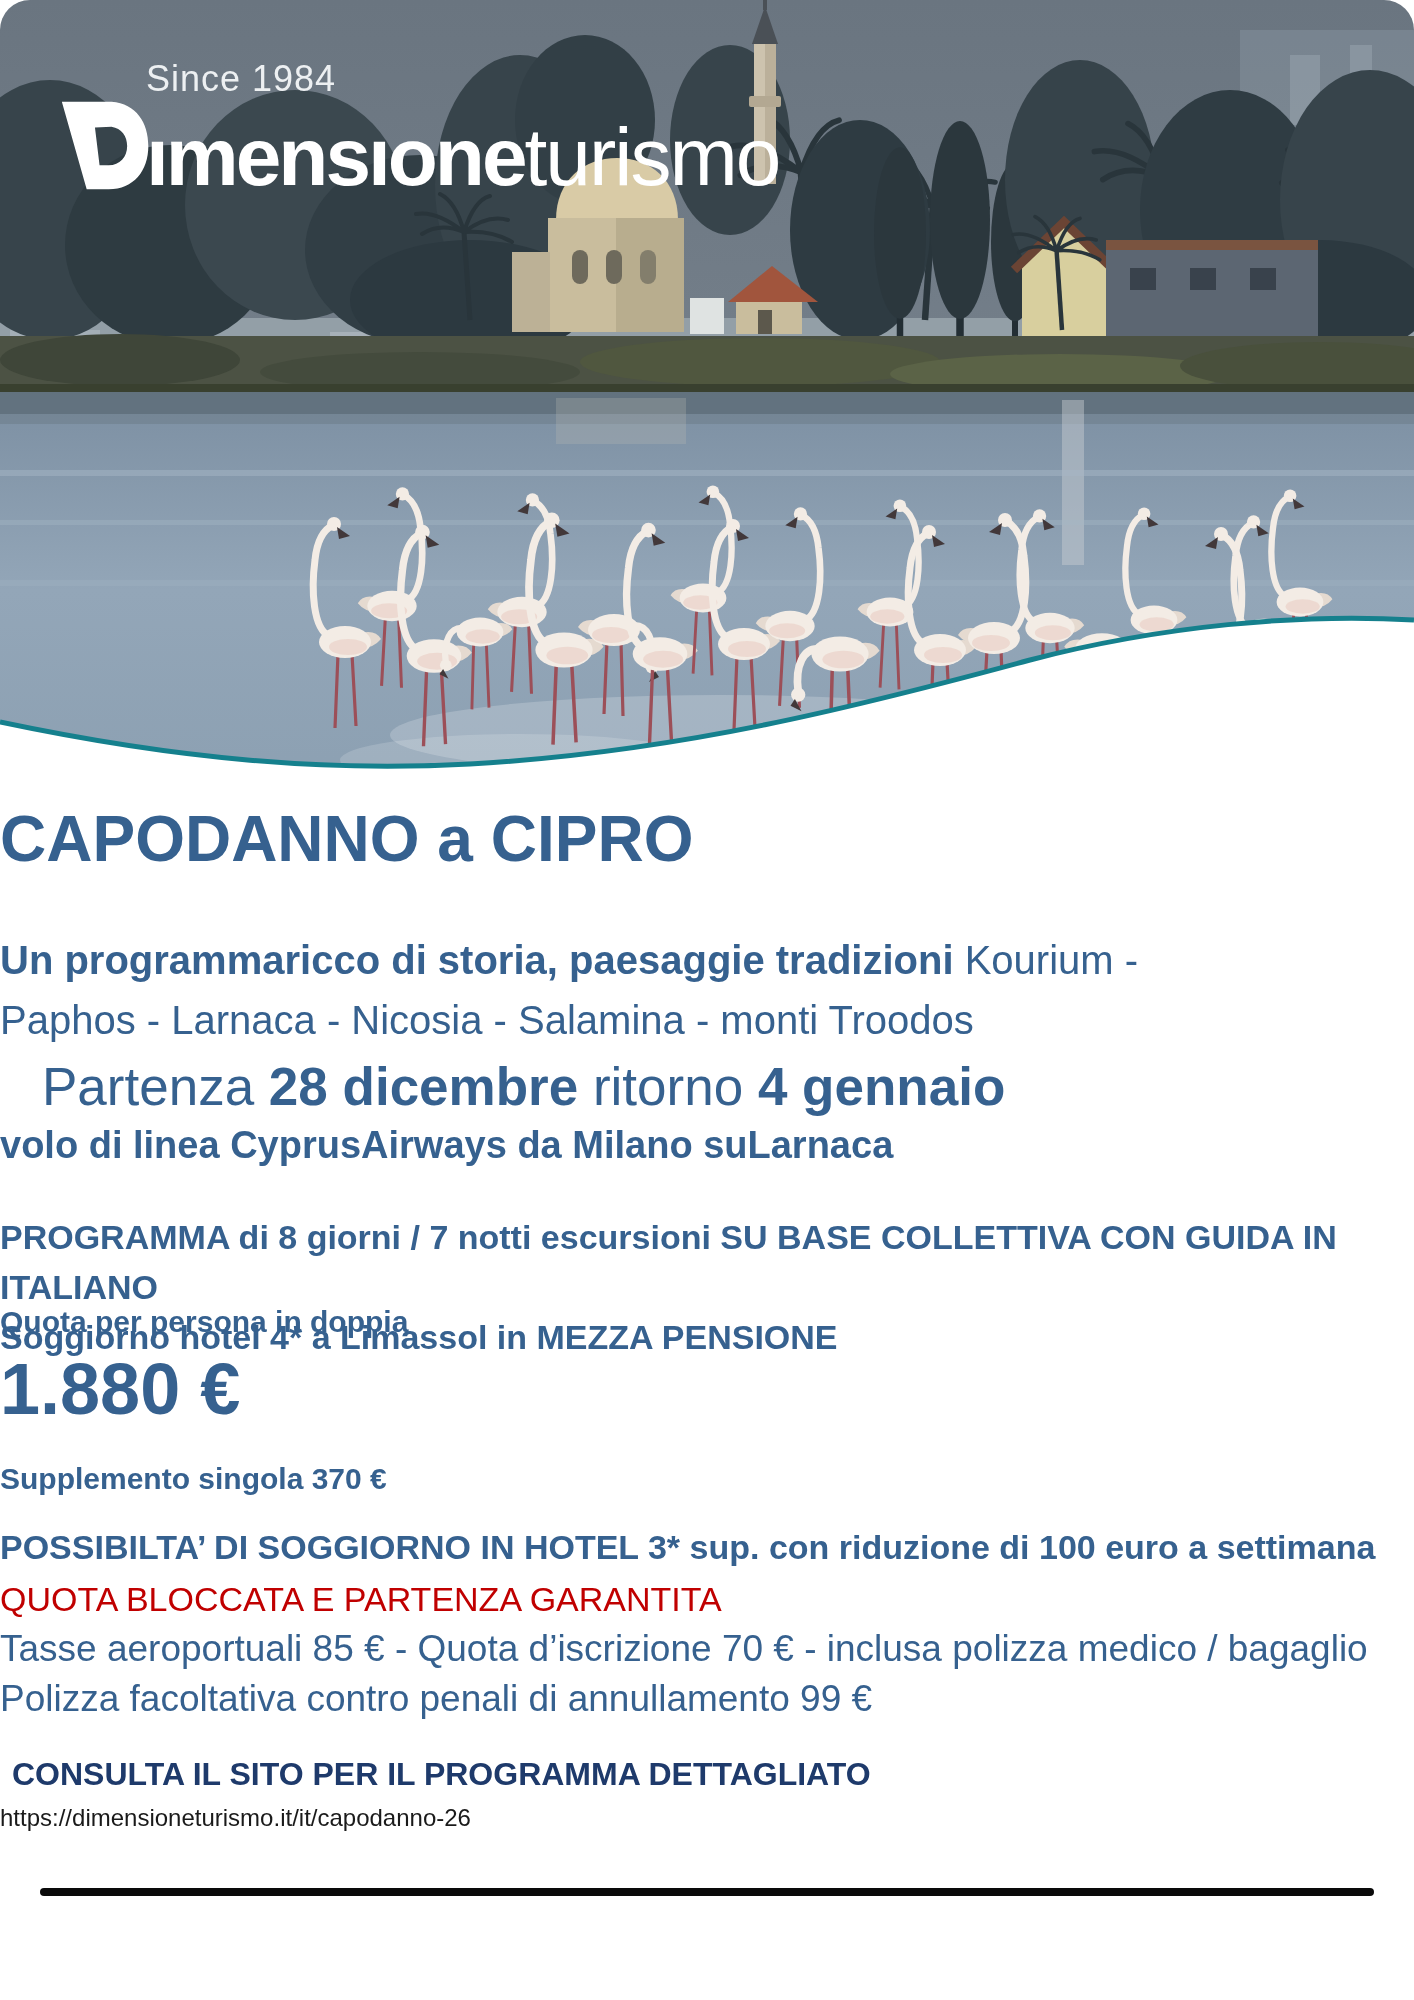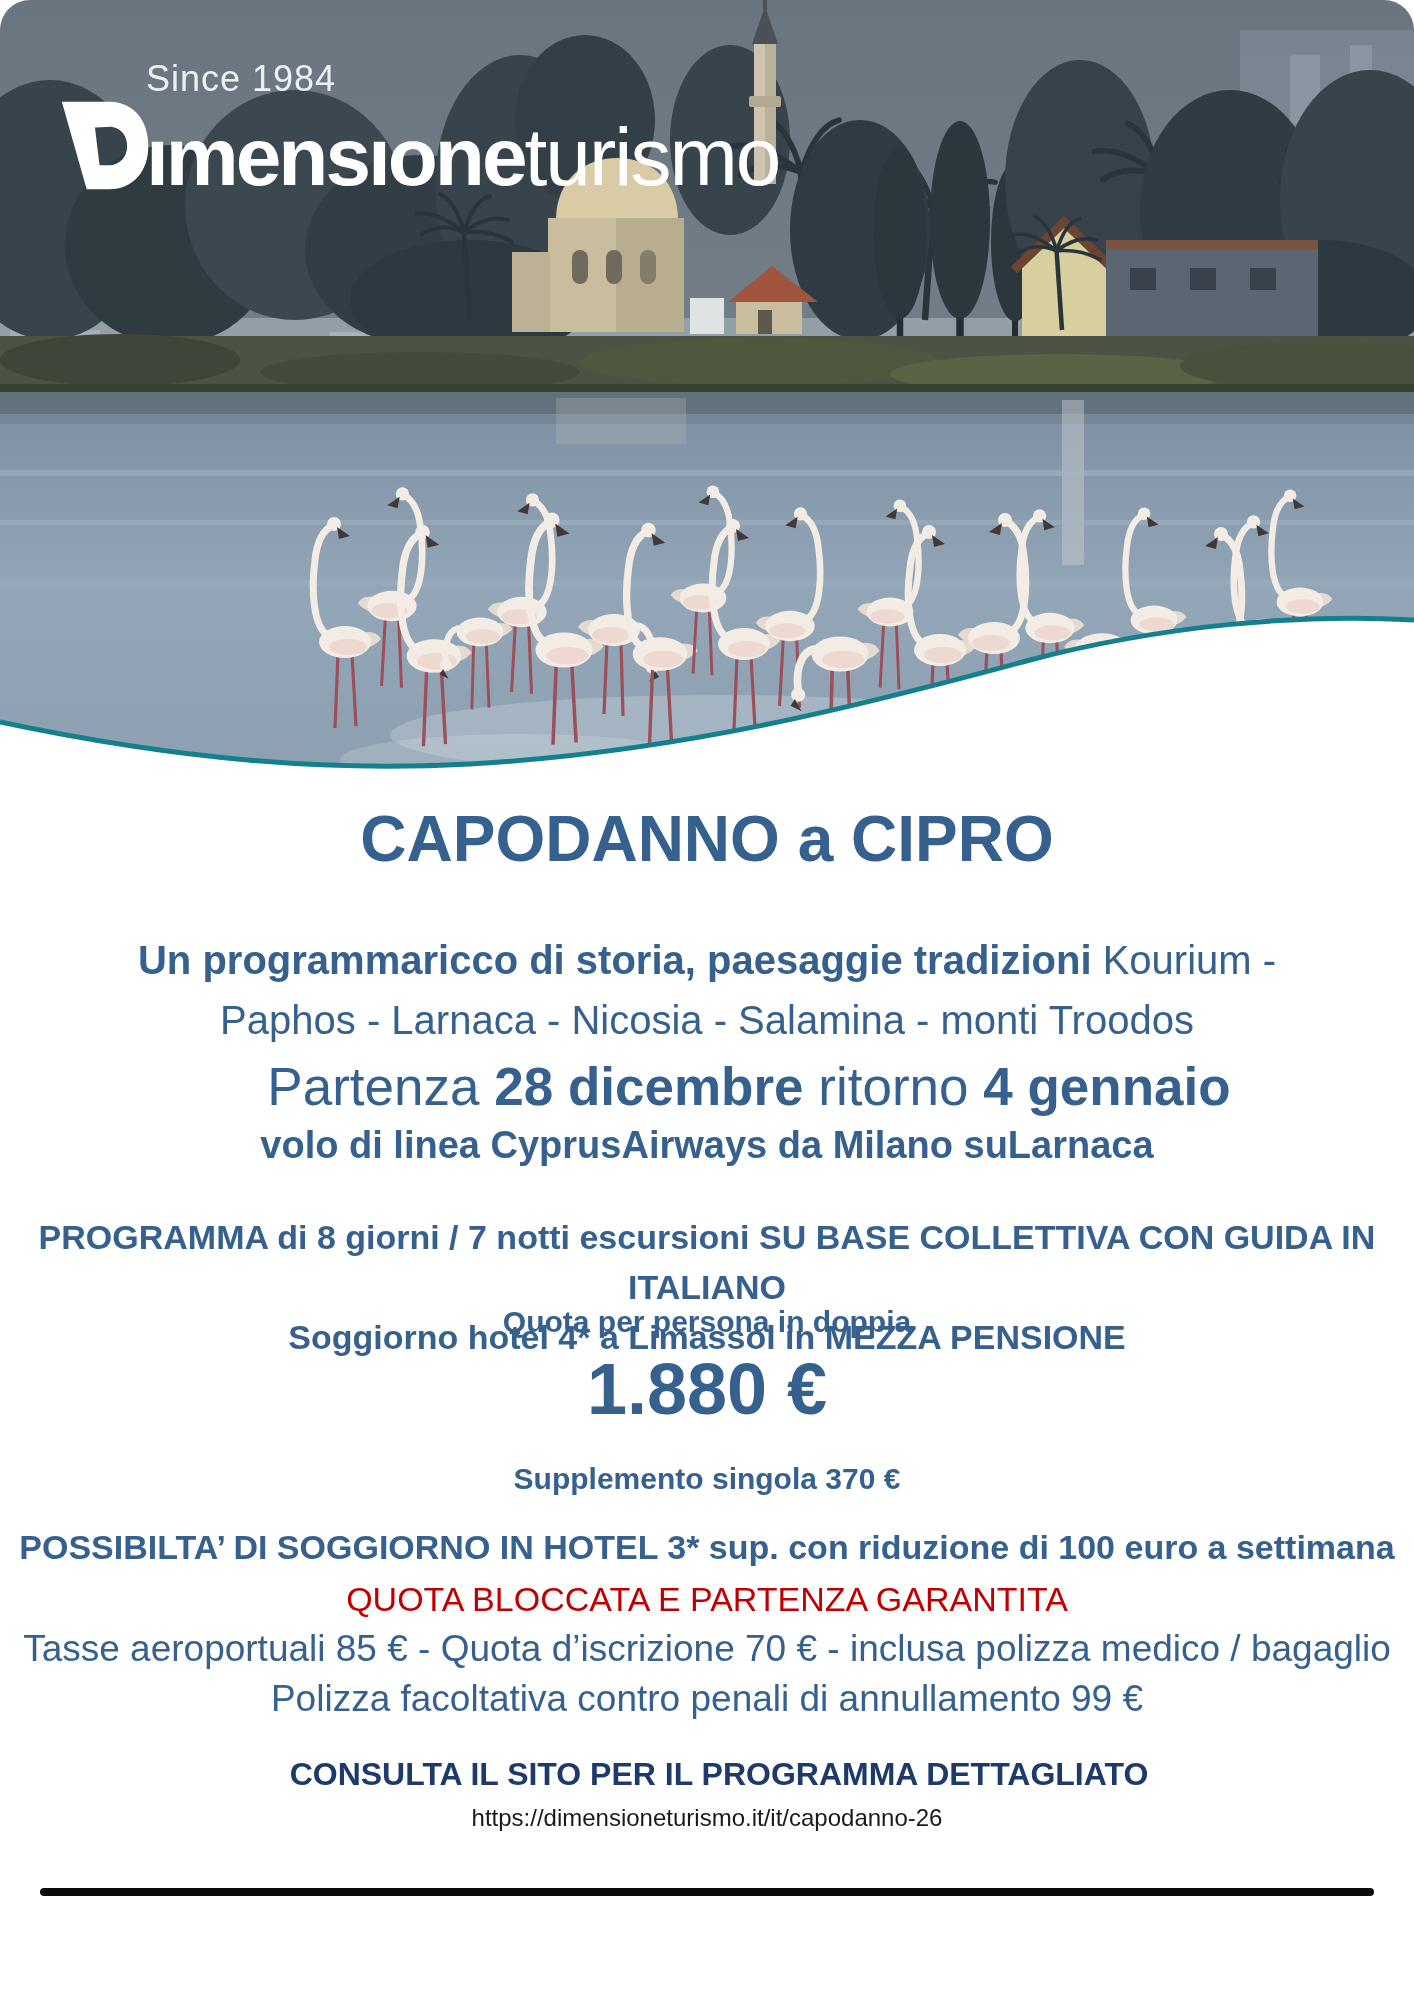--- a/index.html
+++ b/index.html
@@ -18,21 +18,21 @@
     position:absolute;top:14px;left:86px;font-size:36px;font-weight:400;
     color:#EDF0F2;letter-spacing:1px;white-space:nowrap;
   }
   .logo .brandrow{
     position:absolute;top:52px;left:0;display:flex;align-items:flex-end;white-space:nowrap;
   }
   .logo .dglyph{width:92px;height:100px;margin-right:-6px;}
   .logo .b-bold{font-size:82px;font-weight:700;line-height:0.95;letter-spacing:-3px;color:#fff;}
   .logo .b-light{font-size:82px;font-weight:200;line-height:0.95;letter-spacing:-2px;color:#fff;}
 
-  .txt{position:absolute;left:0;width:100%;text-align:center;color:var(--blue);}
+  .txt{position:absolute;left:0;width:100%;color:var(--blue);}
   .title{top:802px;font-size:64px;font-weight:700;letter-spacing:0px;}
   .intro1{top:938px;font-size:40px;}
   .intro1 .b{font-weight:700;}
   .intro2{top:998px;font-size:40px;font-weight:400;}
   .depart{top:1056px;font-size:53px;font-weight:400;padding-left:42px;}
   .depart .b{font-weight:700;}
   .flight{top:1124px;font-size:38px;font-weight:700;}
   .prog{top:1212px;font-size:34px;font-weight:700;line-height:50px;}
   .quota-label{top:1305px;font-size:30px;font-weight:700;}
   .price{top:1348px;font-size:72px;font-weight:700;}

